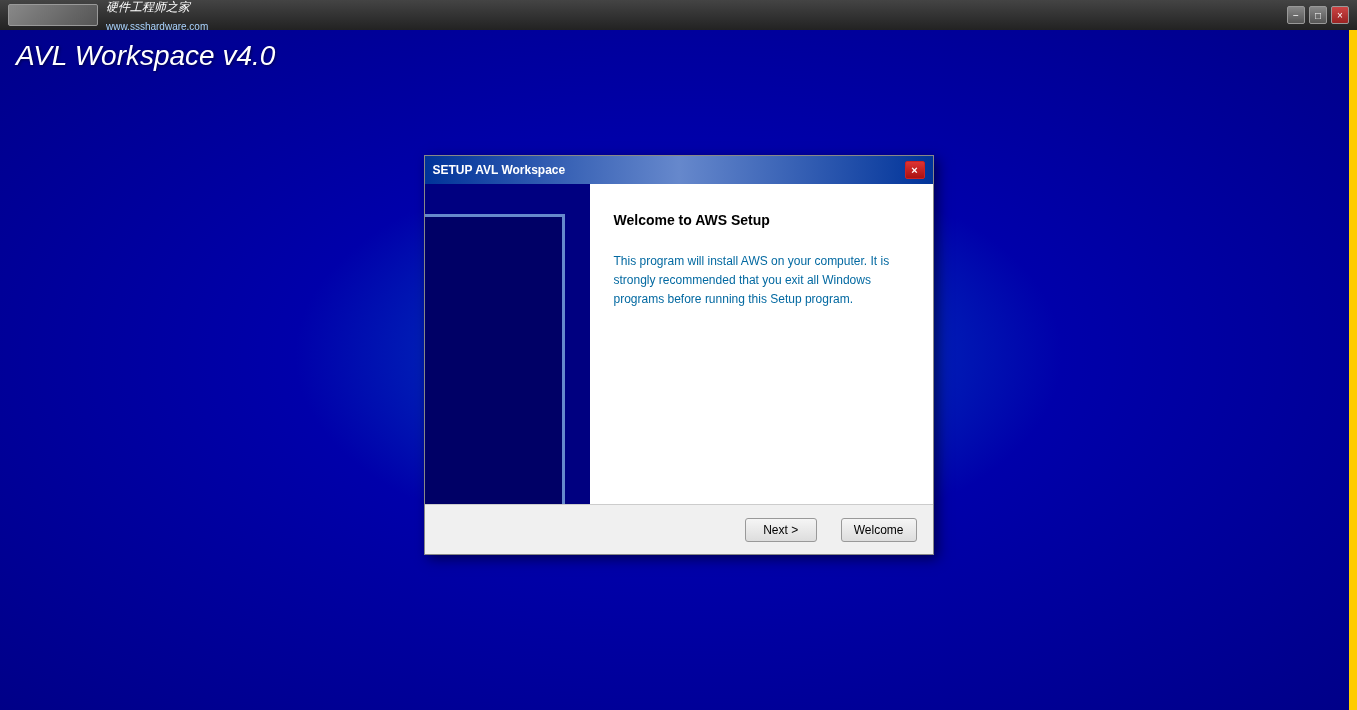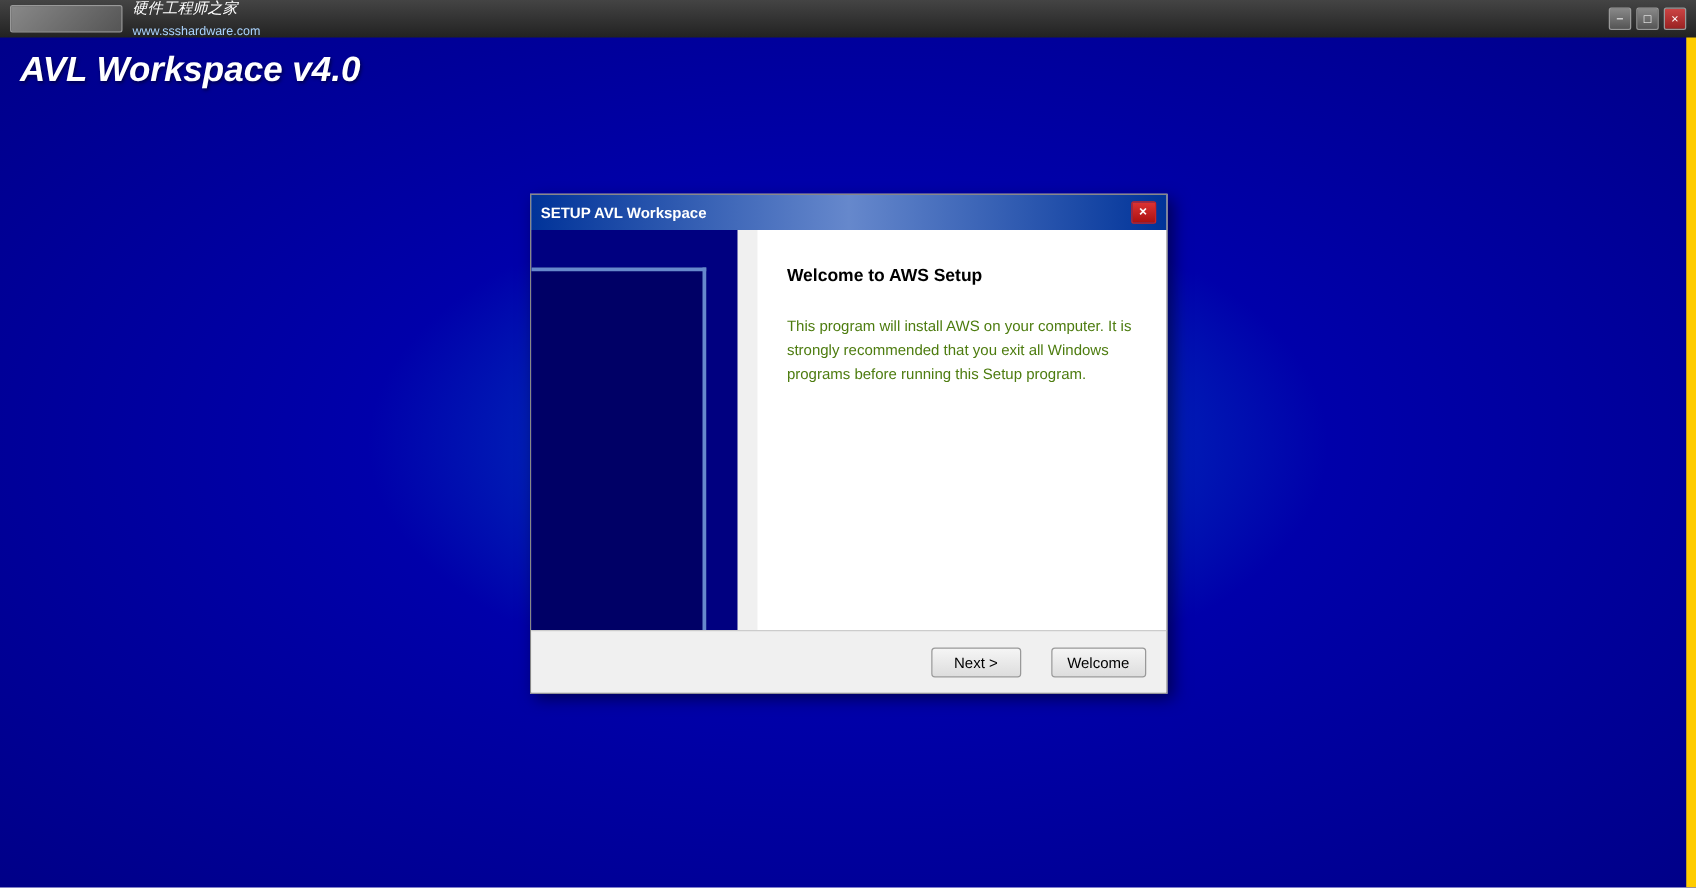--- a/index.html
+++ b/index.html
@@ -72,21 +72,21 @@
     }
 
     
     .desktop-title {
       position: absolute;
       top: 40px;
       left: 16px;
       color: #fff;
       font-size: 28px;
       font-style: italic;
-      font-weight: bold;
+      font-weight: normal;
       text-shadow: 1px 1px 3px rgba(0,0,0,0.5);
     }
 
     
     .right-strip {
       position: absolute;
       right: 0;
       top: 0;
       width: 8px;
       height: 100%;
@@ -134,21 +134,20 @@
       justify-content: center;
       color: #fff;
       font-size: 11px;
       font-weight: bold;
       cursor: pointer;
     }
 
     .dialog-body {
       display: flex;
       height: 320px;
-      gap: 16px;
     }
 
     .dialog-sidebar {
       width: 165px;
       background: #000080;
       flex-shrink: 0;
       position: relative;
       overflow: hidden;
     }
     .dialog-sidebar-inner {
@@ -168,21 +167,21 @@
       padding: 28px 24px 20px 24px;
     }
     .dialog-content-title {
       font-size: 14px;
       font-weight: bold;
       color: #000;
       margin-bottom: 24px;
     }
     .dialog-content-body {
       font-size: 12px;
-      color: #4d7c0f;
+      color: #0369a1;
       line-height: 1.6;
     }
 
     .dialog-footer {
       background: #f0f0f0;
       border-top: 1px solid #ccc;
       height: 50px;
       display: flex;
       align-items: center;
       justify-content: flex-end;

